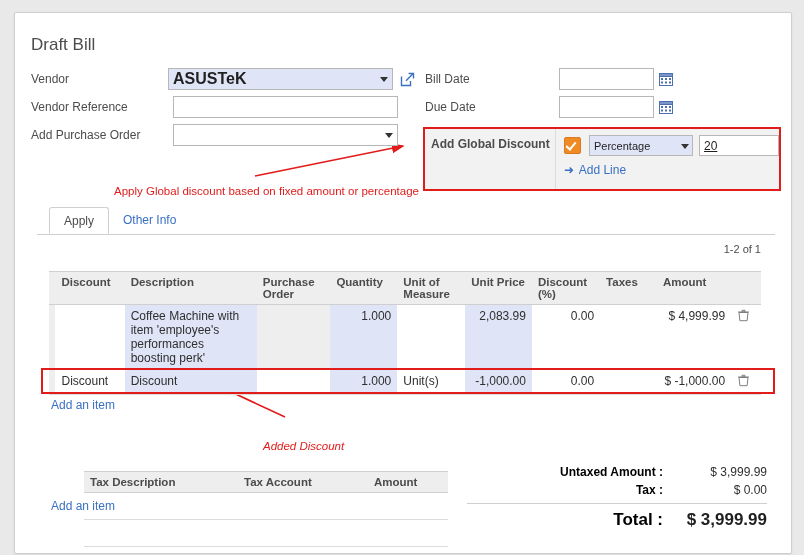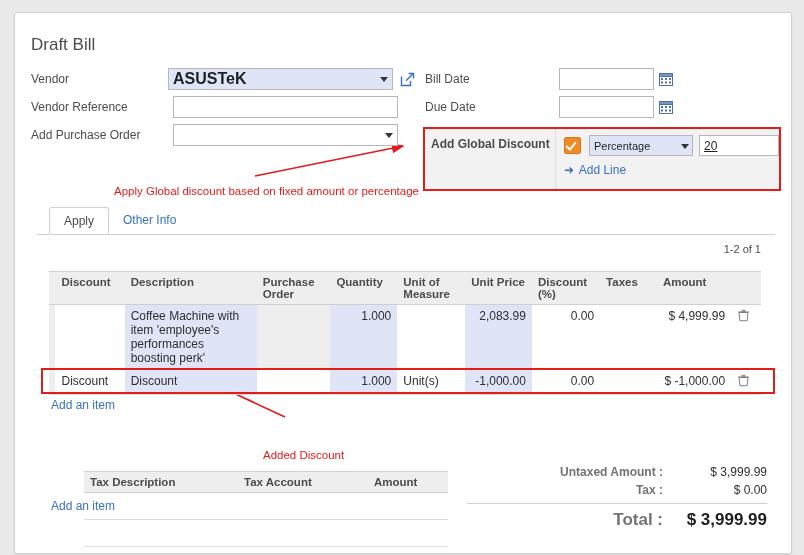--- a/index.html
+++ b/index.html
@@ -212,21 +212,21 @@
   .addline .arrow { margin-right: 2px; }
 
   
   .anno {
     position: absolute;
     color: #e21b1b;
     font-size: 11.5px;
     white-space: nowrap;
   }
   .anno1 { left: 99px; top: 172px; }
-  .anno2 { left: 248px; top: 436px; }
+  .anno2 { left: 248px; top: 427px; font-style: italic; }
   .svg-arrows {
     position: absolute;
     left: 0; top: 0;
     width: 776px; height: 540px;
     pointer-events: none;
   }
 
   
   .tabs {
     position: absolute;
@@ -361,21 +361,21 @@
   .trow {
     display: flex;
     justify-content: flex-end;
     align-items: baseline;
     padding: 2px 0;
   }
   .tlabel {
     font-weight: bold;
     text-align: center;
     padding-right: 12px;
-    color: #737373;
+    color: #000000;
   }
   .tval {
     width: 92px;
     text-align: right;
     color: #2f2f2f;
   }
   .totals .sep {
     border-top: 1px solid #cfcfcf;
     margin: 4px 0 4px auto;
     width: 300px;

